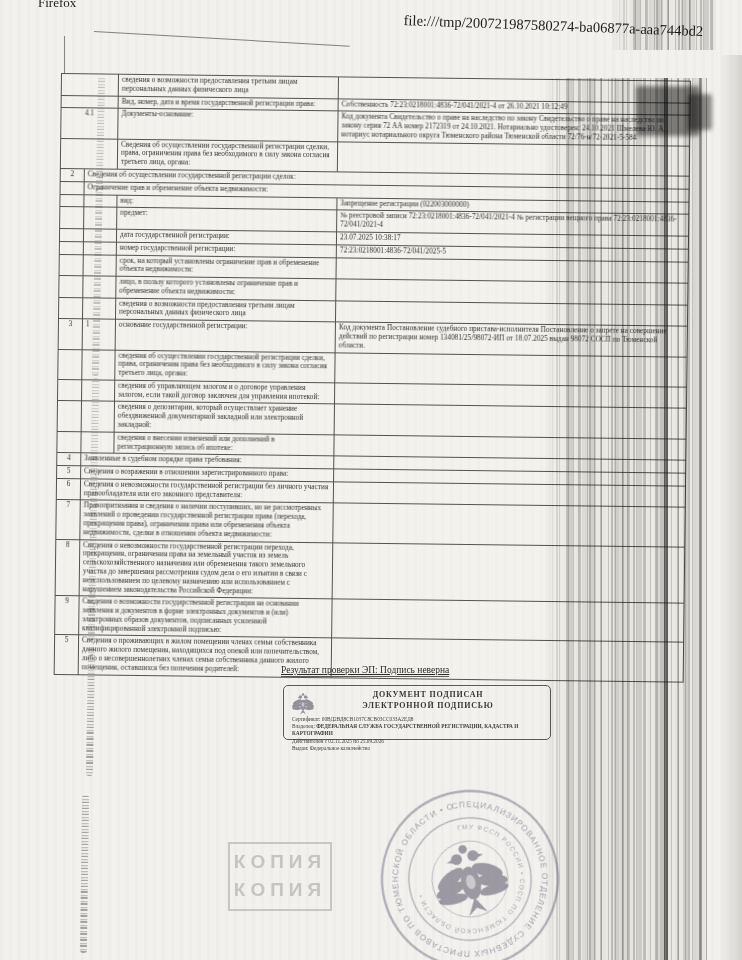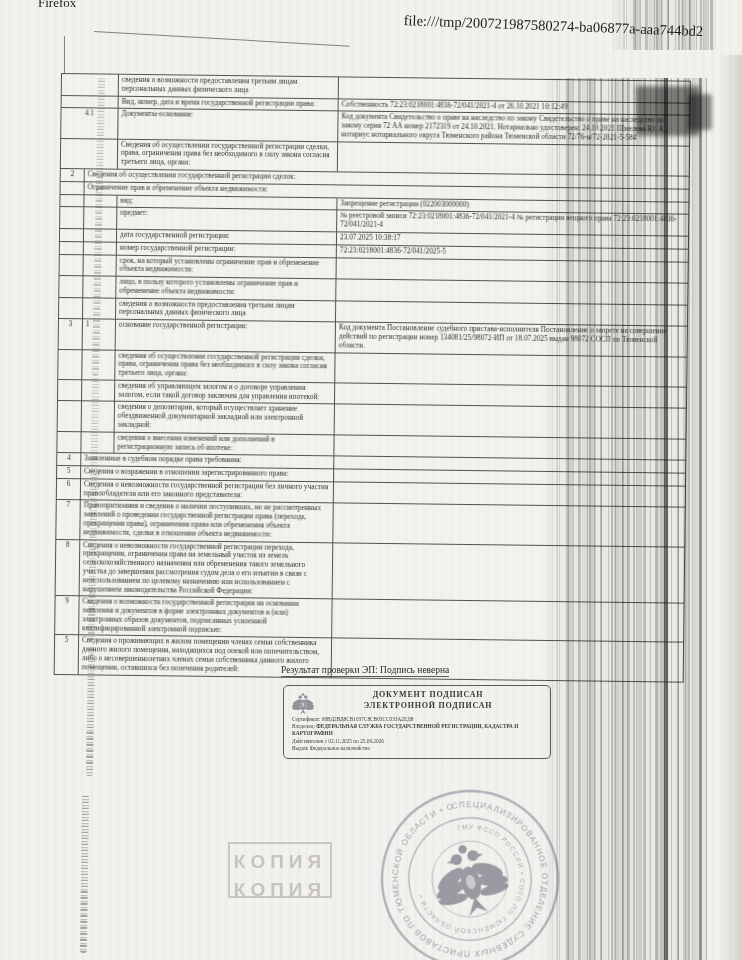--- a/index.html
+++ b/index.html
@@ -52,30 +52,30 @@
   .trow:last-child{border-bottom:none;}
   .t-deep{grid-template-columns:56px 220px 1fr;}
   .t-header{grid-template-columns:23px 1fr;}
   .t-nested{grid-template-columns:23px 33px 220px 1fr;}
   .t-num{grid-template-columns:23px 253px 1fr;}
   .c{border-left:1px solid var(--ln);padding:1px 3px 2px;min-height:7px;overflow:hidden;}
   .c:first-child{border-left:none;}
   .c.num,.c.numwide{text-align:center;padding-left:1px;padding-right:1px;}
   
   .verify{position:absolute;left:281px;top:665px;font-size:9.5px;color:#2d2b29;
-    border-bottom:1px solid #5a5856;padding-bottom:1px;filter:blur(.2px);}
-  .sigbox{position:absolute;left:283px;top:685px;width:268px;height:74px;
+    border-bottom:1px solid #5a5856;padding-bottom:1px;filter:blur(.2px);text-decoration:underline;}
+  .sigbox{position:absolute;left:283px;top:685px;width:268px;height:55px;
     border:1px solid #5c5a57;border-radius:5px;filter:blur(.25px);padding:4px 8px 0 8px;box-sizing:border-box;}
   .sigbox .ttl{font-weight:bold;font-size:8px;letter-spacing:.8px;text-align:center;
     margin-left:22px;line-height:1.35;color:#3a3835;}
   .sig-eagle{position:absolute;left:8px;top:5px;opacity:.7;}
   .sig-lines{margin-top:4px;font-size:5.3px;line-height:1.4;color:#403e3b;}
   .sig-lines .b{font-weight:bold;}
   
-  .copystamp{position:absolute;left:228px;top:842px;width:104px;height:56px;
+  .copystamp{position:absolute;left:228px;top:842px;width:104px;height:69px;
     border:2px solid rgba(193,190,185,.85);color:rgba(188,185,179,.8);
     font-family:"Liberation Sans","DejaVu Sans",sans-serif;font-weight:bold;
     font-size:19px;letter-spacing:5px;text-align:center;line-height:1.45;padding-top:4px;
     box-sizing:border-box;filter:blur(.4px);}
   
   .seal{position:absolute;left:374px;top:783px;transform:rotate(-14deg);opacity:.85;filter:blur(.35px);}
 </style>
 </head>
 <body>
 
@@ -230,21 +230,21 @@
     </div>
 
   <div class="verify">Результат проверки ЭП: Подпись неверна</div>
 
   <div class="sigbox">
     <svg class="sig-eagle" width="22" height="24" viewBox="-16 -20 32 38">
       <use href="#eagle"></use>
     </svg>
     <div class="ttl">
       <div>ДОКУМЕНТ ПОДПИСАН</div>
-      <div>ЭЛЕКТРОННОЙ ПОДПИСАН</div>
+      <div>ЭЛЕКТРОННОЙ ПОДПИСЬЮ</div>
     </div>
     <div class="sig-lines">
       <div>Сертификат: 00ВД2ВД8СВ1037С8СВ03СС033А2ЕД8</div>
       <div><span>Владелец: </span><span class="b">ФЕДЕРАЛЬНАЯ СЛУЖБА ГОСУДАРСТВЕННОЙ РЕГИСТРАЦИИ, КАДАСТРА И КАРТОГРАФИИ</span></div>
       <div>Действителен с 02.11.2025 по 25.09.2026</div>
       <div>Выдан: Федеральное казначейство</div>
     </div>
   </div>
 
   <div class="copystamp">

